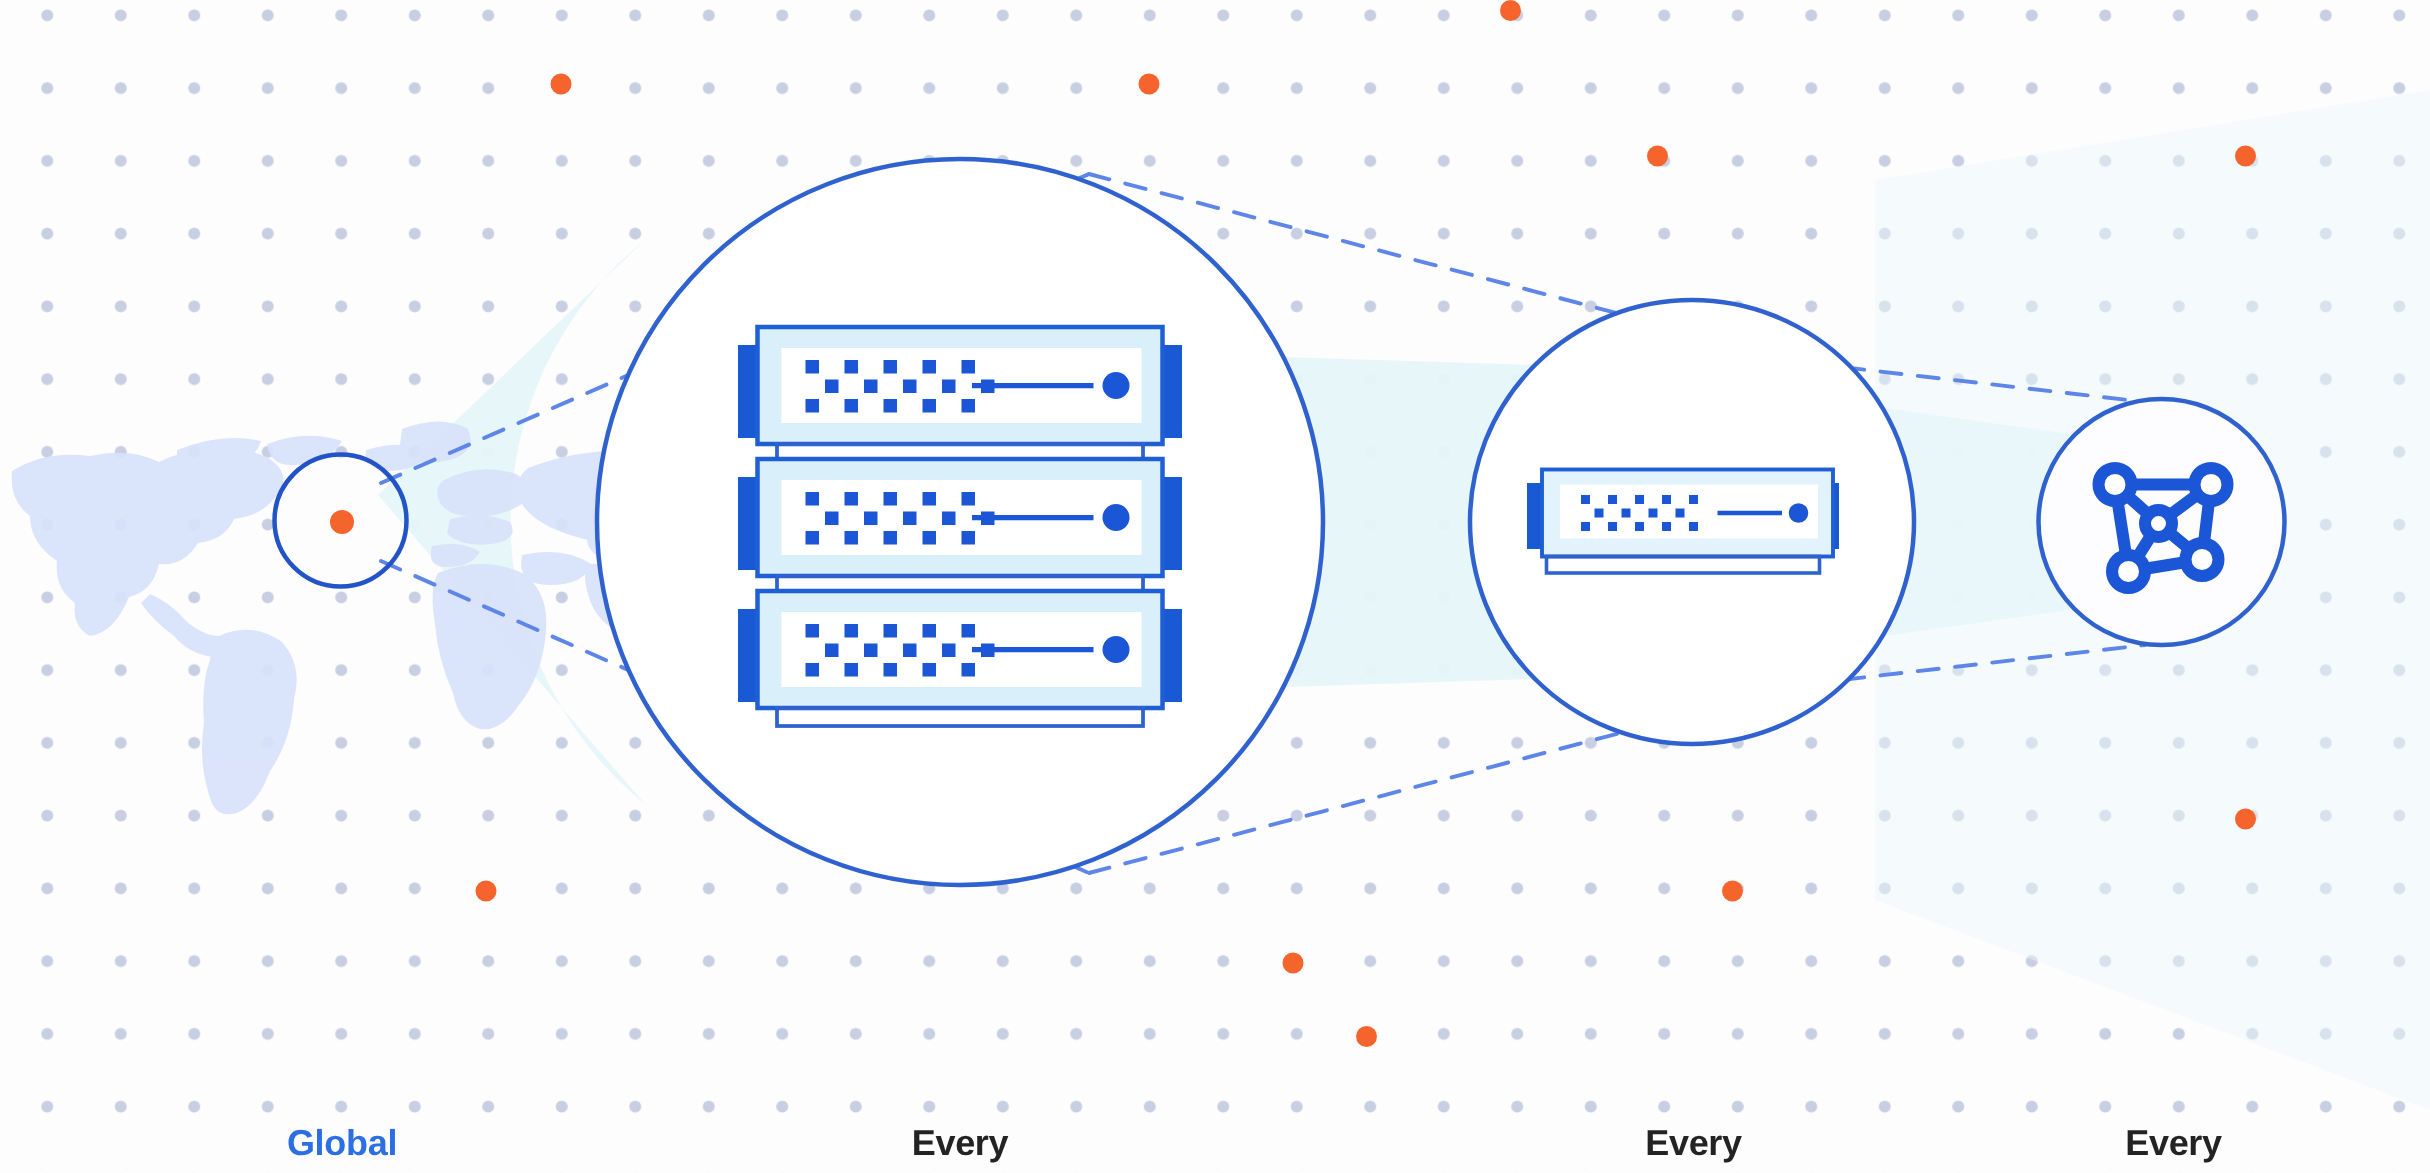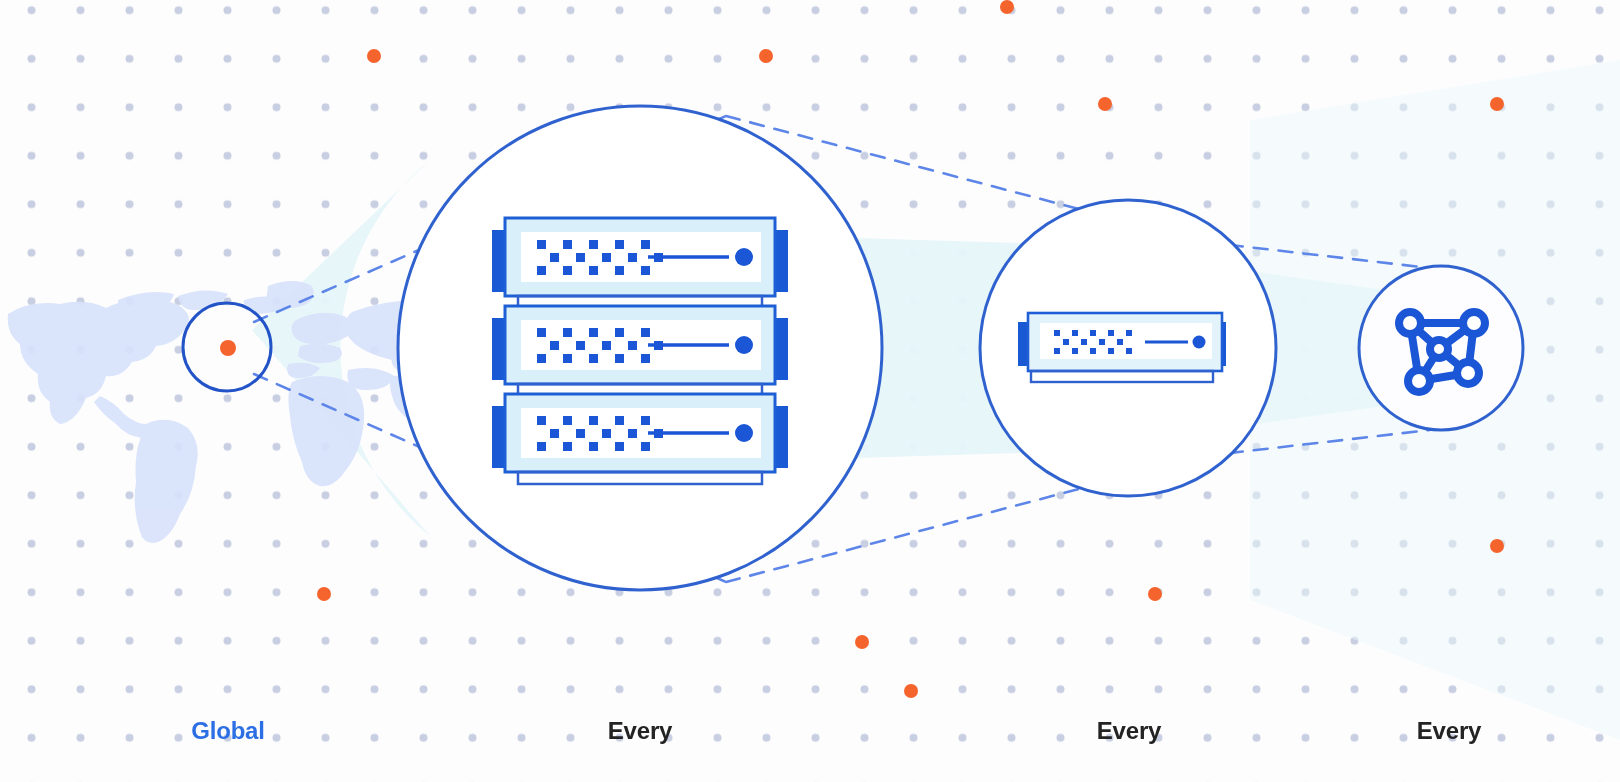--- a/index.html
+++ b/index.html
@@ -39,21 +39,21 @@
     font-size: 24px;
     line-height: 26px;
     font-weight: bold;
     letter-spacing: -0.2px;
     color: #232323;
     white-space: pre;
   }
   .label.accent {
     color: #2c6ee4;
   }
-  .label .l1, .label .l2 { display: block; }
+  .label .l1, .label .l2 { display: block; margin-top: 32px; }
 </style>
 </head>
 <body>
 
 <div id="stage">
 
   <svg class="layer" viewBox="0 0 1620 782">
     <defs>
 
       <pattern id="dotgrid" x="203" y="-14" width="49" height="48.5" patternUnits="userSpaceOnUse">

